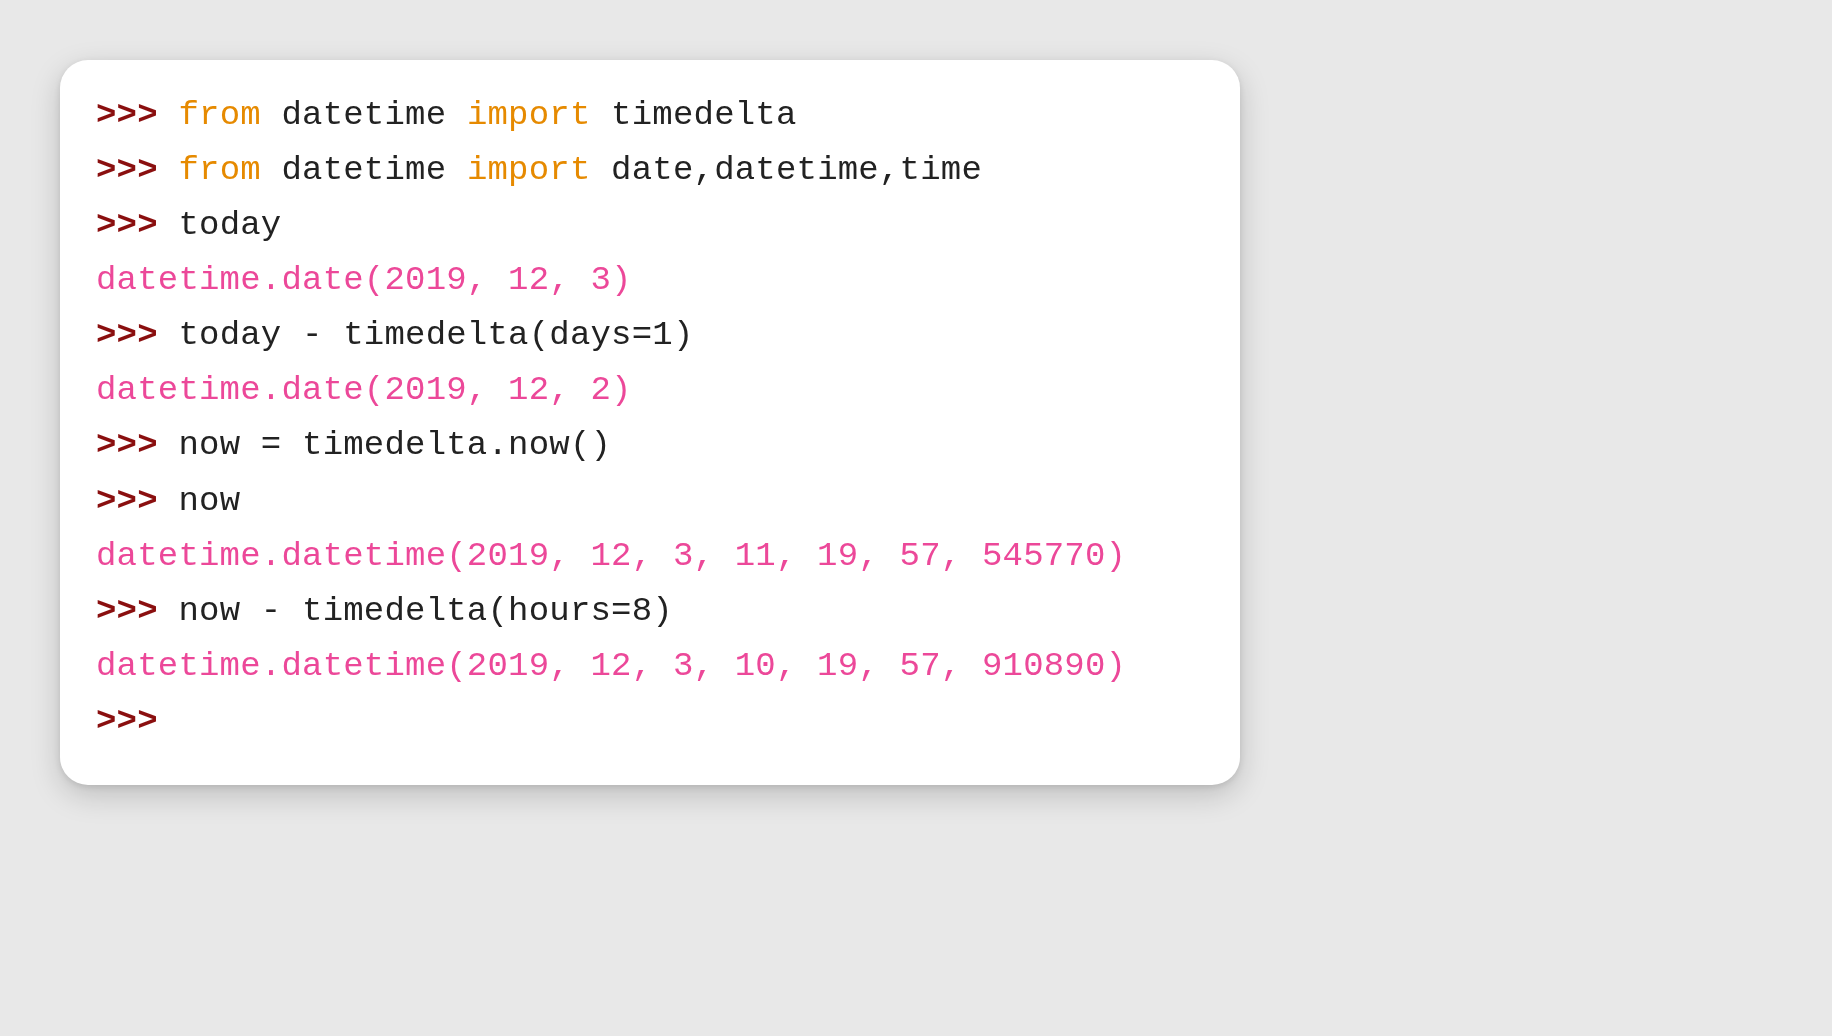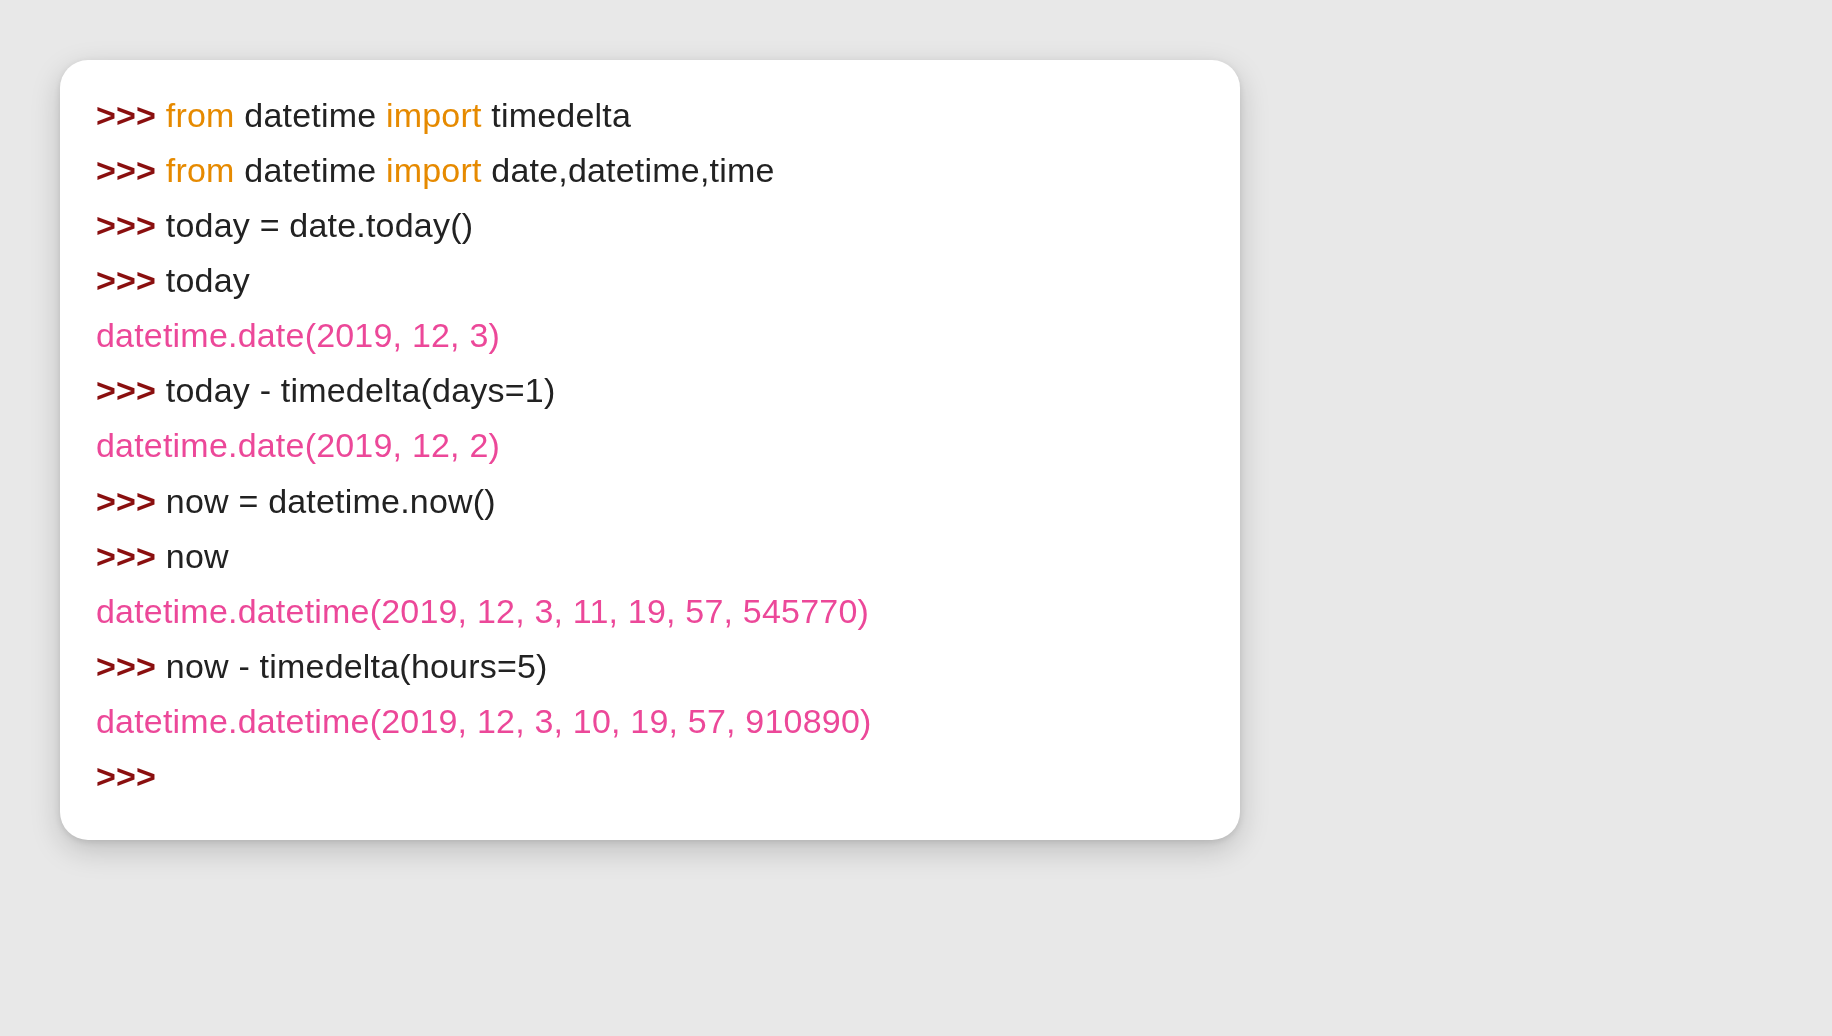--- a/index.html
+++ b/index.html
@@ -10,55 +10,54 @@
   }
   .code-card {
     background: #ffffff;
     border-radius: 28px;
     padding: 28px 36px 36px 36px;
     box-shadow: 0 10px 30px rgba(0,0,0,0.18), 0 2px 6px rgba(0,0,0,0.10);
     width: 1180px;
     box-sizing: border-box;
   }
   .code-line {
-    font-family: Liberation Sans, sans-serif;
+    font-family: Liberation Mono, monospace;
     font-size: 34px;
     line-height: 1.62;
     white-space: pre;
     letter-spacing: 0.2px;
   }
   .tok-prompt  { color: #8a0f0f; font-weight: 600; }
   .tok-keyword { color: #e68a00; }
   .tok-plain   { color: #222222; }
   .tok-output  { color: #ec4899; }
 </style>
 </head>
 <body>
 
 <div class="code-card">
 
   <div class="code-line"><span class="tok-prompt">&gt;&gt;&gt; </span><span class="tok-keyword">from</span><span class="tok-plain"> datetime </span><span class="tok-keyword">import</span><span class="tok-plain"> timedelta</span></div>
 
   <div class="code-line"><span class="tok-prompt">&gt;&gt;&gt; </span><span class="tok-keyword">from</span><span class="tok-plain"> datetime </span><span class="tok-keyword">import</span><span class="tok-plain"> date,datetime,time</span></div>
 
-  <div class="code-line"><span class="tok-prompt">&gt;&gt;&gt; </span><span class="tok-plain">today = date.today()</span></div>
 
   <div class="code-line"><span class="tok-prompt">&gt;&gt;&gt; </span><span class="tok-plain">today</span></div>
 
   <div class="code-line"><span class="tok-output">datetime.date(2019, 12, 3)</span></div>
 
   <div class="code-line"><span class="tok-prompt">&gt;&gt;&gt; </span><span class="tok-plain">today - timedelta(days=1)</span></div>
 
   <div class="code-line"><span class="tok-output">datetime.date(2019, 12, 2)</span></div>
 
-  <div class="code-line"><span class="tok-prompt">&gt;&gt;&gt; </span><span class="tok-plain">now = datetime.now()</span></div>
+  <div class="code-line"><span class="tok-prompt">&gt;&gt;&gt; </span><span class="tok-plain">now = timedelta.now()</span></div>
 
   <div class="code-line"><span class="tok-prompt">&gt;&gt;&gt; </span><span class="tok-plain">now</span></div>
 
   <div class="code-line"><span class="tok-output">datetime.datetime(2019, 12, 3, 11, 19, 57, 545770)</span></div>
 
-  <div class="code-line"><span class="tok-prompt">&gt;&gt;&gt; </span><span class="tok-plain">now - timedelta(hours=5)</span></div>
+  <div class="code-line"><span class="tok-prompt">&gt;&gt;&gt; </span><span class="tok-plain">now - timedelta(hours=8)</span></div>
 
   <div class="code-line"><span class="tok-output">datetime.datetime(2019, 12, 3, 10, 19, 57, 910890)</span></div>
 
   <div class="code-line"><span class="tok-prompt">&gt;&gt;&gt;</span></div>
 
 </div>
 
 </body></html>

